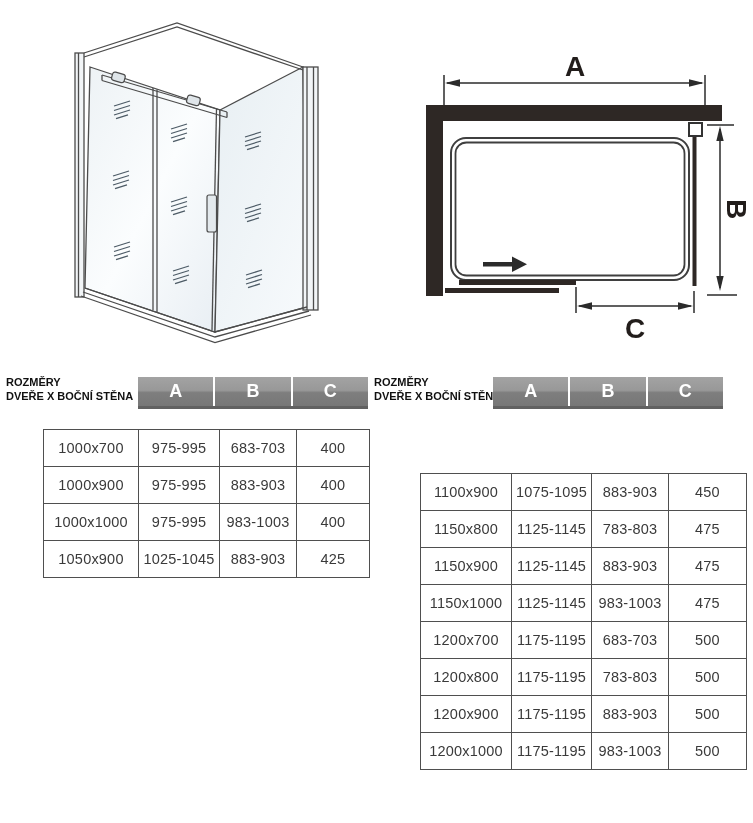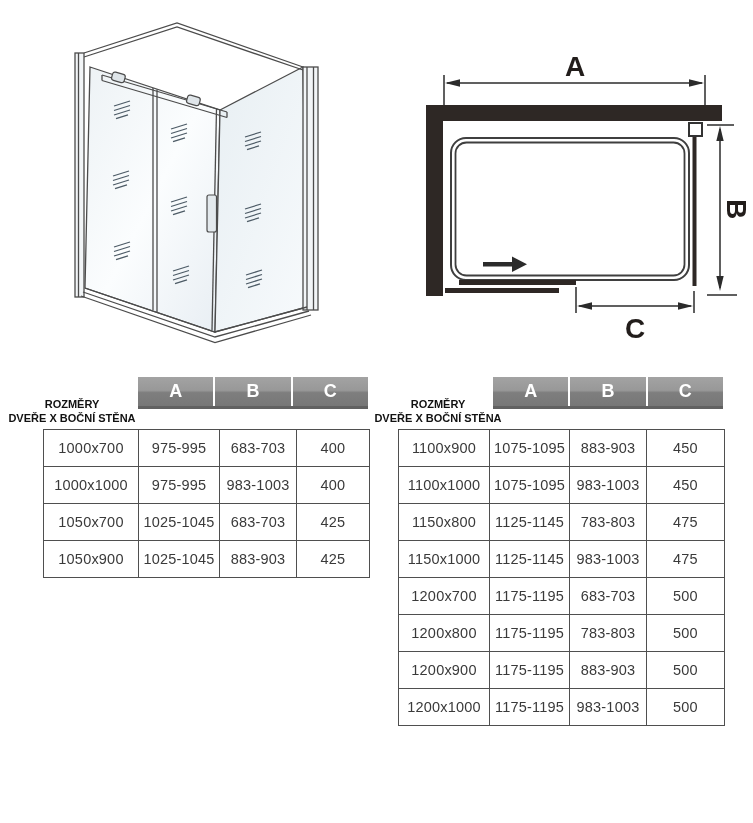--- a/index.html
+++ b/index.html
@@ -7,22 +7,22 @@
     position:relative;width:753px;height:823px;background:#fff;overflow:hidden;
     font-family:"Liberation Sans",sans-serif;
   }
   svg text{font-family:"Liberation Sans",sans-serif;}
   .drawing{position:absolute;}
   .iso{left:40px;top:8px;}
   .topview{left:406px;top:28px;}
 
   
   .tbl-title{
-    position:absolute;top:394px;height:34px;display:flex;flex-direction:column;
-    justify-content:center;align-items:center;text-align:center;
+    position:absolute;top:372px;height:34px;display:flex;flex-direction:column;
+    justify-content:center;align-items:flex-start;text-align:center;
     font-weight:bold;font-size:11px;line-height:1.3;color:#111;white-space:nowrap;
   }
   .tbl-title-left{left:6px;width:132px;}
   .tbl-title-right{left:374px;width:128px;}
 
   
   .hdr-bar{
     position:absolute;top:377px;width:230px;height:29px;display:flex;
     border-bottom:3px solid #616161;
   }
@@ -33,21 +33,21 @@
     color:#fff;font-weight:bold;font-size:18px;
     background:linear-gradient(#a3a3a3 0%,#989898 46%,#7e7e7e 54%,#777 100%);
   }
   .hdr-cell + .hdr-cell{border-left:2px solid #fff;}
 
   
   table.dims{
     position:absolute;top:429px;border-collapse:collapse;table-layout:fixed;
   }
   .dims-left{left:43px;width:326px;border-radius:29px;}
-  .dims-right{left:398px;width:326px;}
+  .dims-right{left:420px;width:326px;margin-top:44px;}
   table.dims td{
     border:1px solid #4f4f4f;height:36px;text-align:center;vertical-align:middle;
     font-size:14.5px;color:#3a3a3a;padding:0;letter-spacing:.2px;
   }
 </style>
 </head>
 <body>
 
 <div class="page">
 
@@ -211,30 +211,30 @@
         <col style="width:73px">
       </colgroup>
     <tbody>
         <tr>
           <td>1000x700</td>
           <td>975-995</td>
           <td>683-703</td>
           <td>400</td>
         </tr>
         <tr>
+          <td>1000x900</td>
+          <td>975-995</td>
+          <td>883-903</td>
+          <td>400</td>
+        </tr>
+        <tr>
           <td>1000x1000</td>
           <td>975-995</td>
           <td>983-1003</td>
           <td>400</td>
-        </tr>
-        <tr>
-          <td>1050x700</td>
-          <td>1025-1045</td>
-          <td>683-703</td>
-          <td>425</td>
         </tr>
         <tr>
           <td>1050x900</td>
           <td>1025-1045</td>
           <td>883-903</td>
           <td>425</td>
         </tr>
       </tbody>
   </table>
 
@@ -246,32 +246,32 @@
         <col style="width:78px">
       </colgroup>
     <tbody>
         <tr>
           <td>1100x900</td>
           <td>1075-1095</td>
           <td>883-903</td>
           <td>450</td>
         </tr>
         <tr>
-          <td>1100x1000</td>
-          <td>1075-1095</td>
-          <td>983-1003</td>
-          <td>450</td>
-        </tr>
-        <tr>
           <td>1150x800</td>
           <td>1125-1145</td>
           <td>783-803</td>
           <td>475</td>
         </tr>
         <tr>
+          <td>1150x900</td>
+          <td>1125-1145</td>
+          <td>883-903</td>
+          <td>475</td>
+        </tr>
+        <tr>
           <td>1150x1000</td>
           <td>1125-1145</td>
           <td>983-1003</td>
           <td>475</td>
         </tr>
         <tr>
           <td>1200x700</td>
           <td>1175-1195</td>
           <td>683-703</td>
           <td>500</td>

